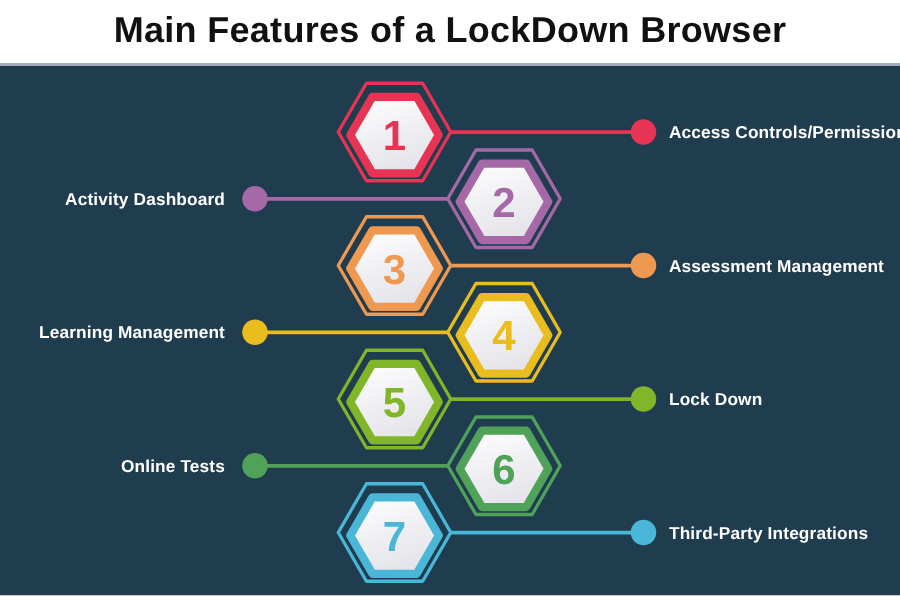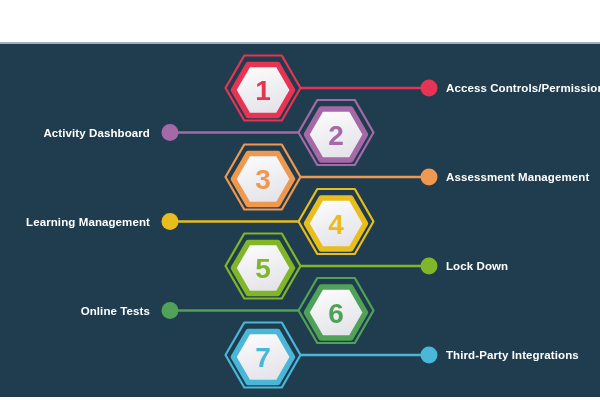--- a/index.html
+++ b/index.html
@@ -29,20 +29,23 @@
   .feature-label {
     font-family: "Liberation Sans", sans-serif;
     font-size: 11.5px; font-weight: 700;
     letter-spacing: 0.1px;
   }
 </style>
 </head>
 <body>
 
 <div class="page">
+  <div class="header" style="background: rgb(255, 255, 255);">
+    <h1 class="title" style="margin: 0px; color: rgb(17, 17, 17);">Main Features of a LockDown Browser</h1>
+  </div>
   <div class="divider" style="background: rgb(159, 173, 191);"></div>
   <div class="panel" style="background: rgb(31, 61, 79);">
     <svg id="diagram" width="600" height="353" viewBox="0 44 600 353" xmlns="http://www.w3.org/2000/svg">
       <defs>
         <linearGradient id="hexfill" x1="0" y1="0" x2="0.35" y2="1">
           <stop id="hexfill-top" offset="0" stop-color="#ffffff"></stop>
           <stop id="hexfill-bottom" offset="1" stop-color="#e4e4ea"></stop>
         </linearGradient>
       </defs>
       <g id="items-layer">

